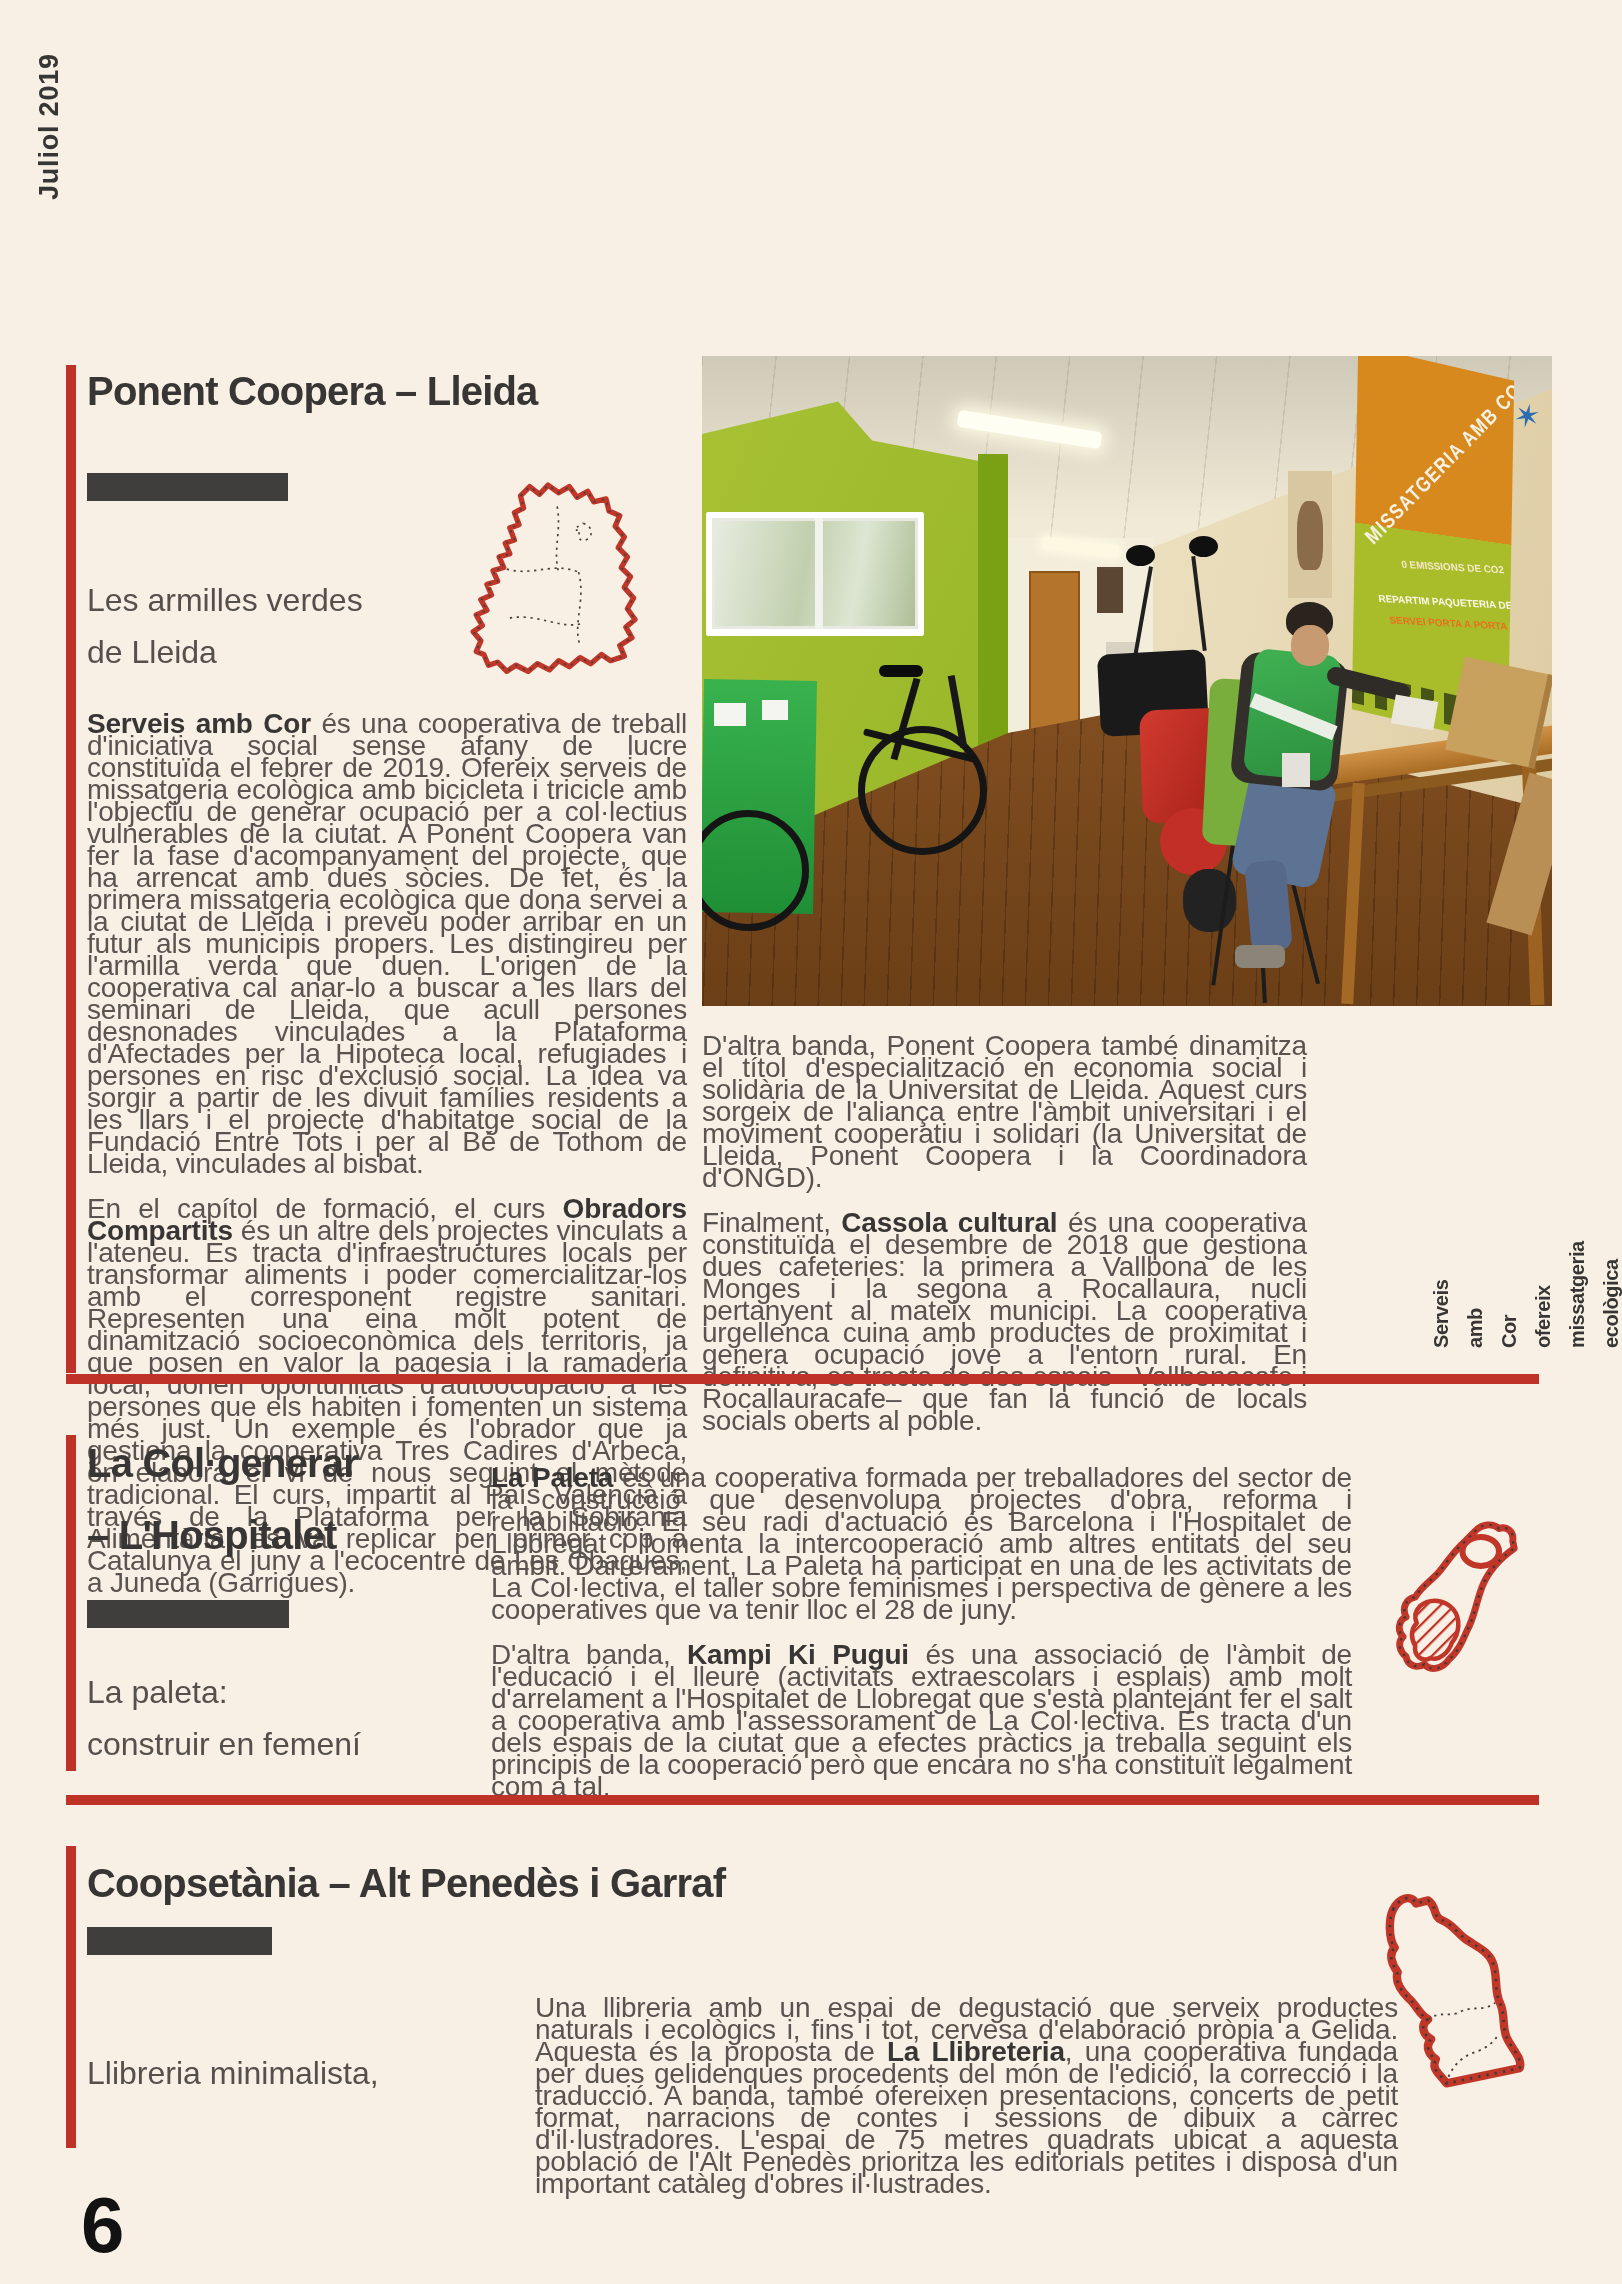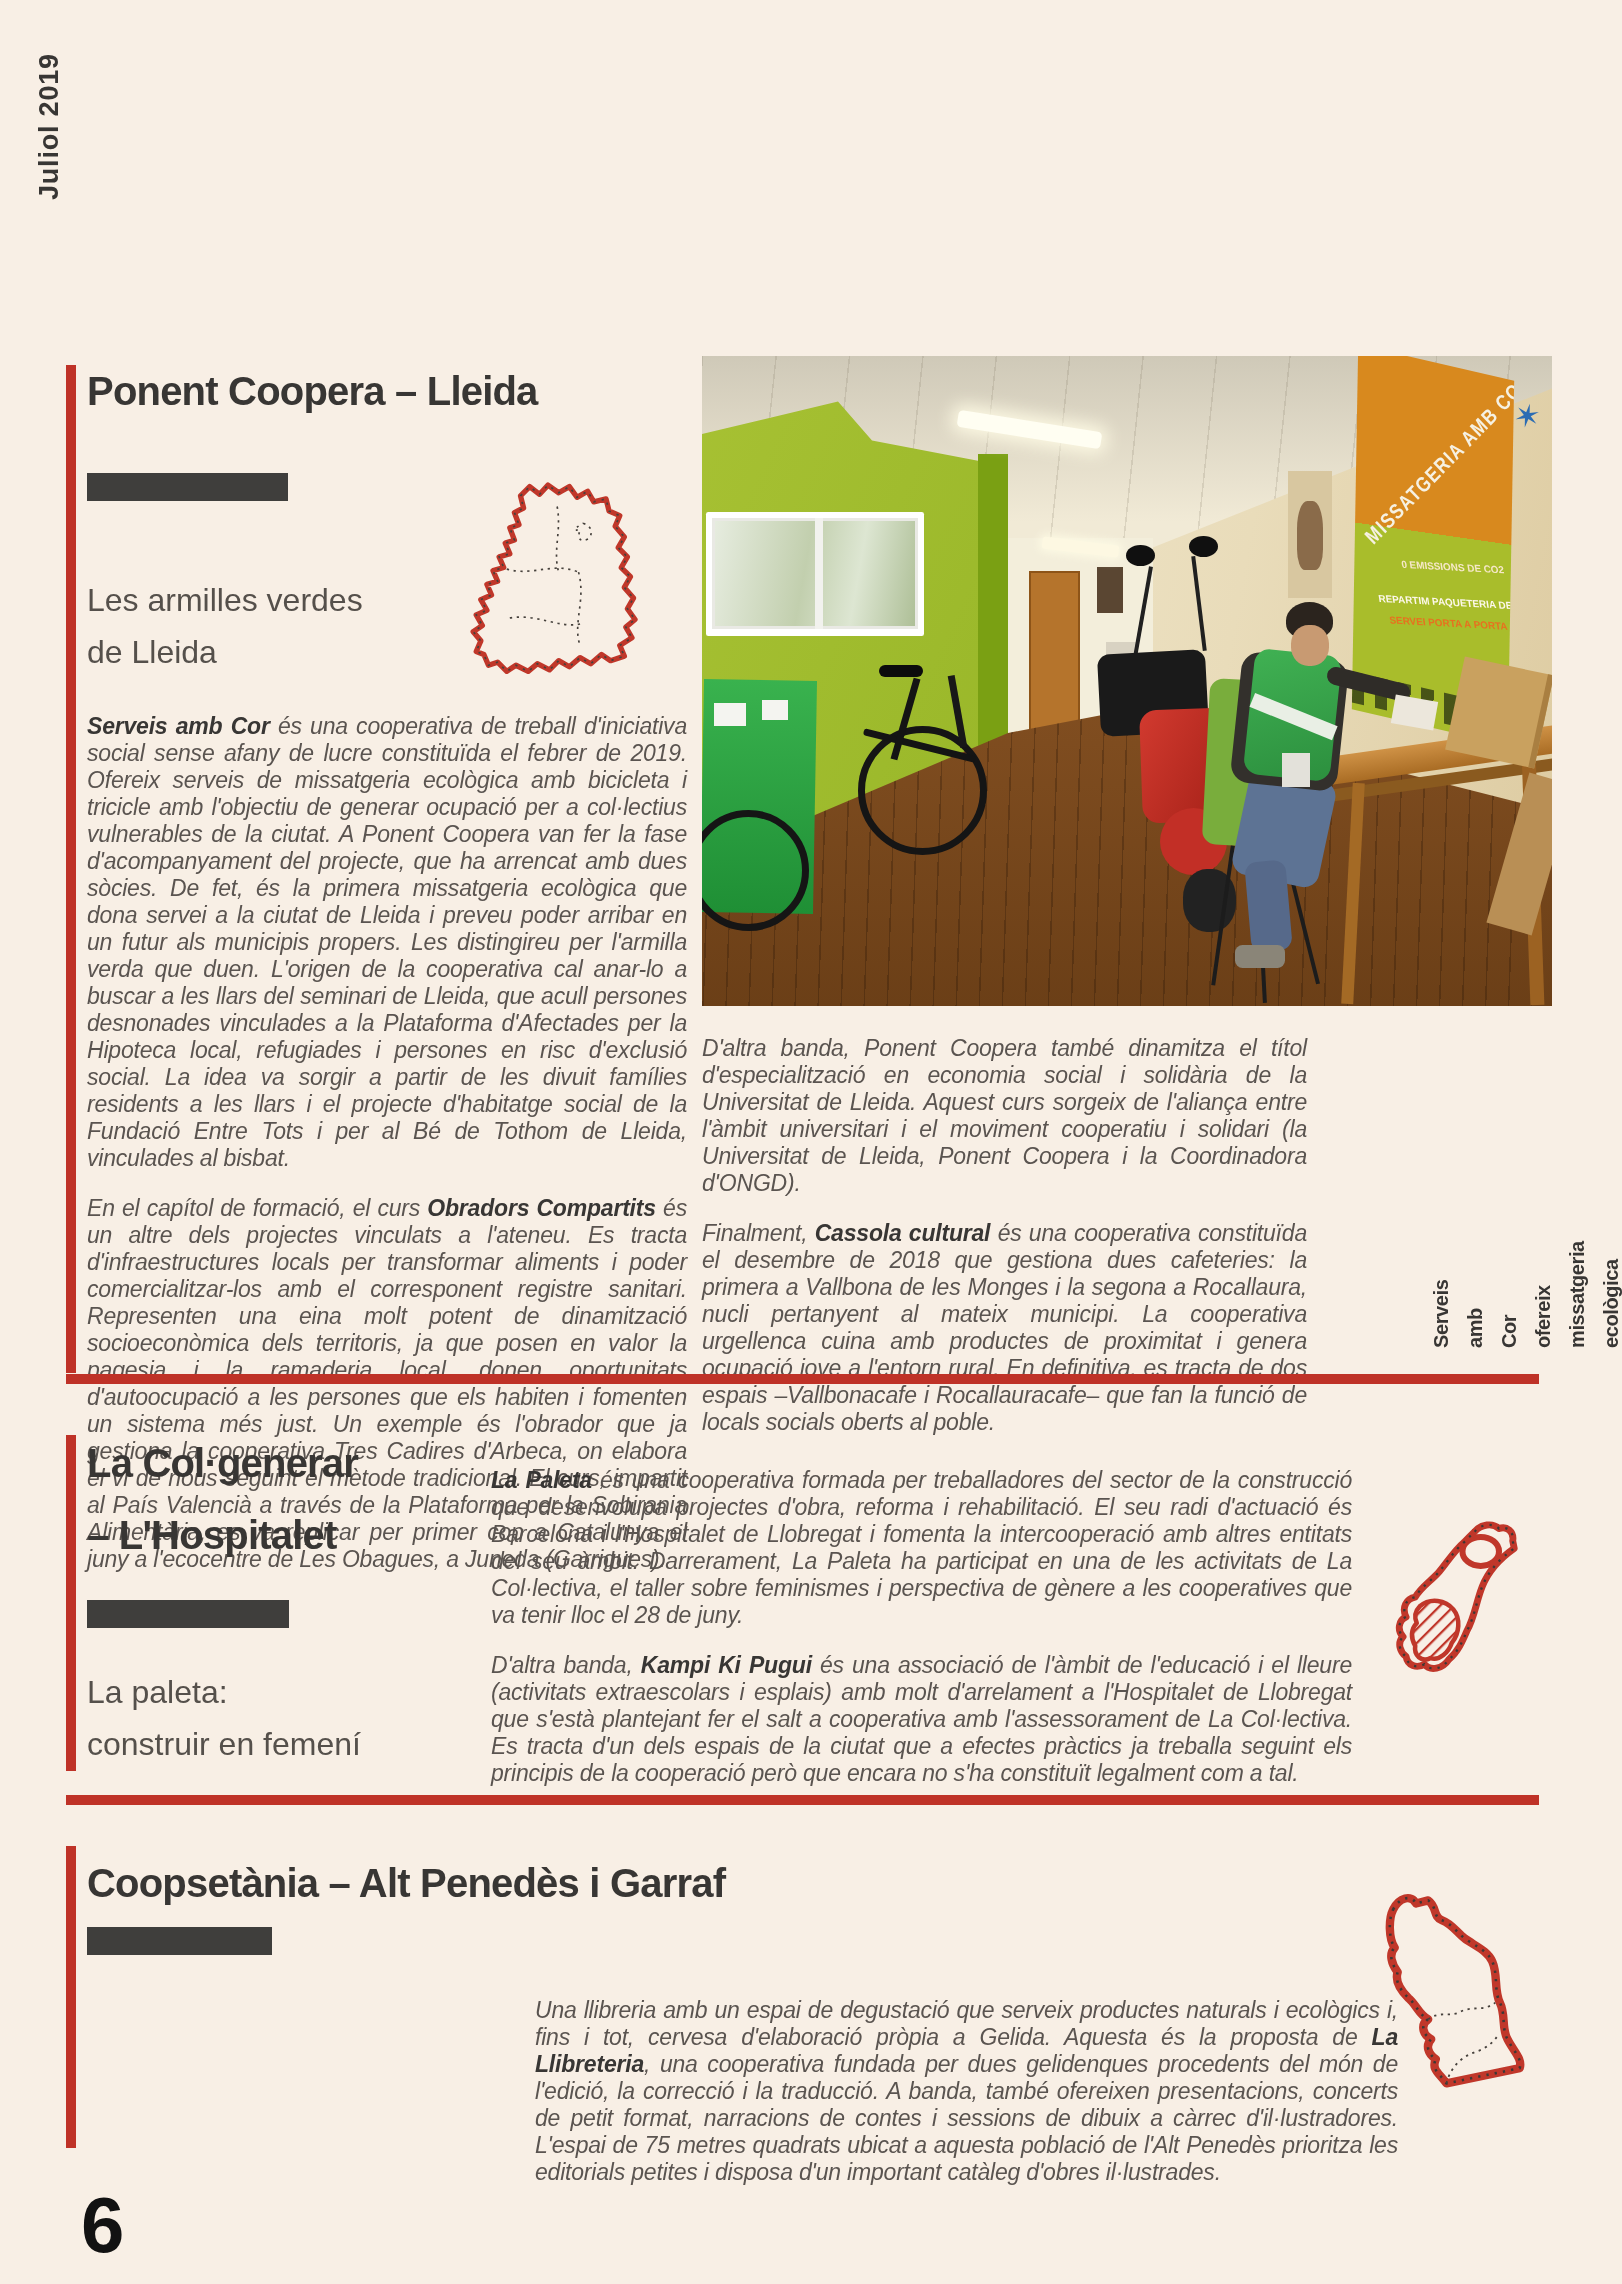--- a/index.html
+++ b/index.html
@@ -21,21 +21,21 @@
   .accent-bar { left:66px; width:10px; background:#bf3227; }
   .bar1 { top:365px; height:1008px; }
   .bar2 { top:1435px; height:336px; }
   .bar3 { top:1846px; height:302px; }
 
   .h1 { left:87px; font-weight:bold; font-size:40px; letter-spacing:-0.8px; color:#383634; line-height:46px; }
   .title-rule { left:87px; height:27.5px; background:#3f3e3c; }
 
   .subtitle { left:87px; font-size:32px; line-height:52px; color:#55504b; letter-spacing:0; }
 
-  .body-col { font-size:23px; line-height:27px; text-align:justify; color:#5a5450; letter-spacing:-0.2px;font-style:italic; }
+  .body-col { font-size:28px; line-height:22px; text-align:justify; color:#5a5450; letter-spacing:-0.2px; }
   .body-col p { margin:0 0 23px 0; }
   .body-col b { color:#383634; }
 
   .divider { left:66px; width:1473px; height:10px; background:#bf3227; }
 
   .caption {
     left:1424px; top:1020px; width:128px; height:328px;
     font-weight:bold; font-size:20px; line-height:34px; letter-spacing:-0.4px;
     color:#383634; text-align:center;
   }
@@ -291,20 +291,21 @@
              C24,114 30,102 42,100 C50,86 64,78 74,66 C84,54 94,38 106,28 C112,22 114,20 120,14 Z" fill="none" stroke="#3c3835" stroke-width="3" stroke-dasharray="3 8"></path>
     <path d="M48,112 C62,100 82,104 92,116 C102,128 100,148 90,160 C86,172 74,184 62,180
              C50,186 40,176 42,164 C36,154 36,142 44,134 C40,124 42,118 48,112 Z" fill="url(#hatch)" stroke="#c0372a" stroke-width="6" stroke-linejoin="round"></path>
   </svg>
 
   <div class="abs divider" style="top:1795px;"></div>
 
   <div class="abs h1" style="top:1860px;">Coopsetània – Alt Penedès i Garraf</div>
   <div class="abs title-rule" style="top:1927px;width:185px;"></div>
   <div class="abs subtitle" style="top:2047px;">
+    <div>Llibreria minimalista,</div>
   </div>
 
   <div class="abs body-col" style="left:491px; top:1997px; width:863px;margin-left:44px;">
     <p><span>Una llibreria amb un espai de degustació que serveix productes naturals i ecològics i, fins i tot, cervesa d'elaboració pròpia a Gelida. Aquesta és la proposta de </span><b>La Llibreteria</b><span>, una cooperativa fundada per dues gelidenques procedents del món de l'edició, la correcció i la traducció. A banda, també ofereixen presentacions, concerts de petit format, narracions de contes i sessions de dibuix a càrrec d'il·lustradores. L'espai de 75 metres quadrats ubicat a aquesta població de l'Alt Penedès prioritza les editorials petites i disposa d'un important catàleg d'obres il·lustrades.</span></p>
   </div>
 
   <svg class="abs map3" width="172" height="244" viewBox="0 0 225 320">
     <path d="M30,44 C38,28 54,24 60,36 L76,32 C88,40 82,54 94,58 C106,62 114,74 124,82
              C138,92 154,98 160,112 C168,130 162,150 170,166 C178,182 172,200 180,214
              C188,230 200,240 196,252 L100,272 C90,258 80,254 86,240 C76,234 72,222 80,214

